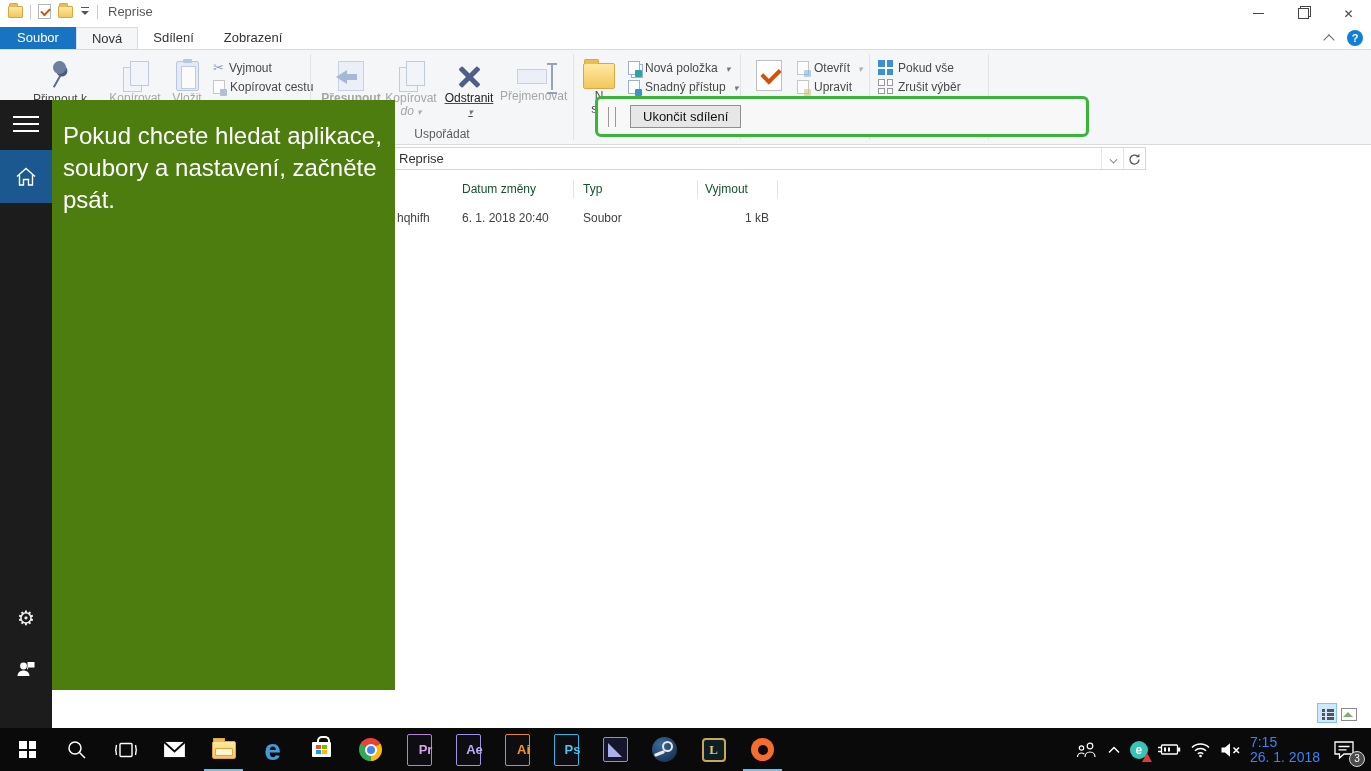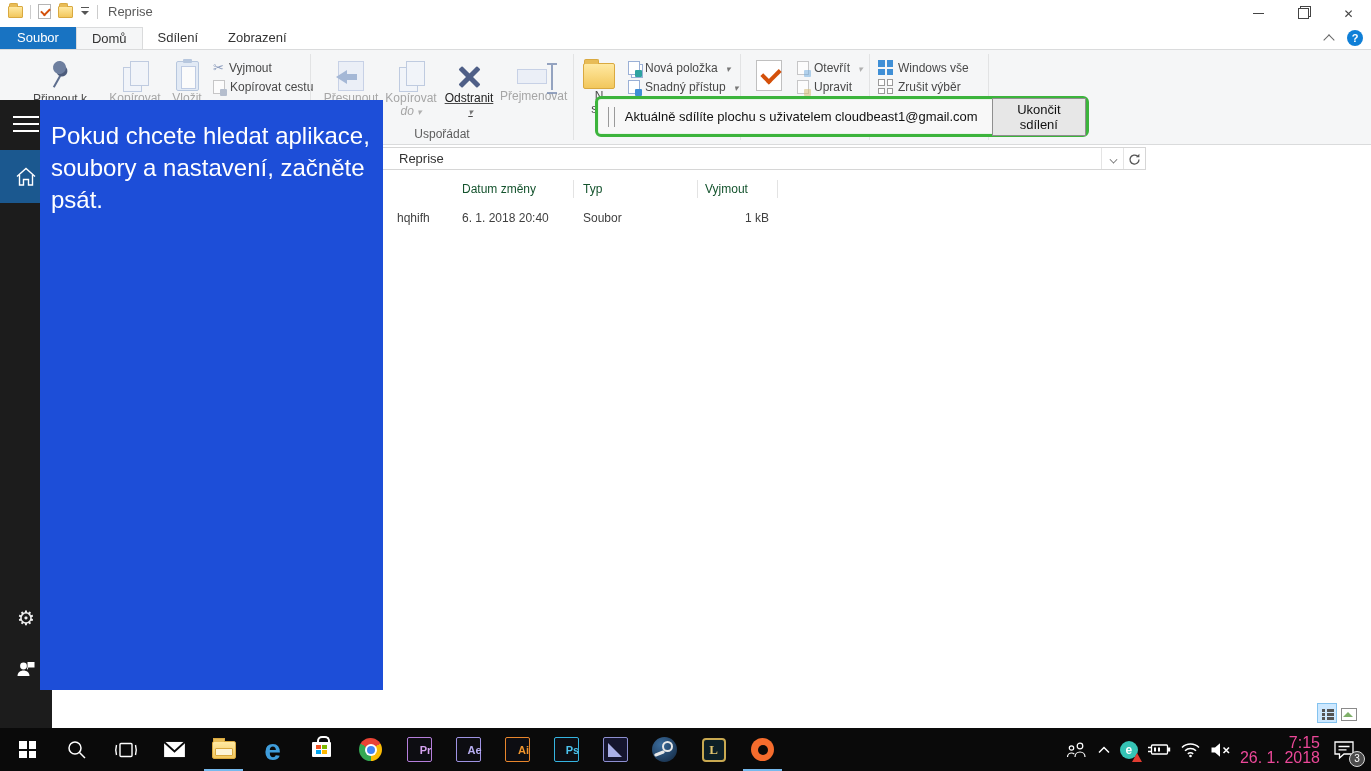--- a/index.html
+++ b/index.html
@@ -113,21 +113,21 @@
   .vb-thumb::after { content:""; position:absolute; left:5px; top:8px; border-left:5px solid transparent; border-right:5px solid transparent; border-bottom:5px solid #7fb069; }
 
   
   .search-panel { position:absolute; left:0; top:100px; width:395px; height:628px; z-index:6; }
   .sp-rail { position:absolute; left:0; top:0; width:52px; height:100%; background:#1c1c1c; }
   .hamburger { position:absolute; left:13px; top:16px; width:26px; height:18px; }
   .hamburger span { display:block; width:26px; height:2px; background:#fff; margin-bottom:5px; }
   .home-btn { position:absolute; left:0; top:50px; width:52px; height:53px; background:#1b588f; display:flex; align-items:center; justify-content:center; }
   .rail-gear { position:absolute; left:0; top:503px; width:52px; height:30px; display:flex; align-items:center; justify-content:center; font-size:20px; color:#efefef; }
   .rail-person { position:absolute; left:0; top:553px; width:52px; height:30px; display:flex; align-items:center; justify-content:center; }
-  .sp-main { position:absolute; left:40px; top:0; width:343px; height:590px; background:#1d4ed8; }
+  .sp-main { position:absolute; left:52px; top:0; width:343px; height:590px; background:#4d7c0f; }
   .sp-hint { position:absolute; left:11px; top:20px; width:322px; font-size:24px; line-height:32px; font-weight:300; color:#fff; }
   .sp-search { position:absolute; left:52px; top:590px; width:343px; height:38px; background:#fff; display:flex; align-items:center; }
   .sp-search svg { margin-left:14px; }
   .sp-cursor { width:1px; height:18px; background:#333; margin-left:10px; }
   .sp-search .ph { font-size:15px; color:#3b3b3b; margin-left:2px; }
 
   
   .taskbar { position:absolute; left:0; top:728px; width:100%; height:43px; background:#0a0a0a; z-index:10; }
   .tb-left { position:absolute; left:3px; top:0; height:43px; display:flex; }
   .tb-btn { width:49px; height:43px; display:flex; align-items:center; justify-content:center; position:relative; }
@@ -137,36 +137,36 @@
   .tb-folder { width:24px; height:18px; background:linear-gradient(#ffe9a2,#f2c75c); border:1px solid #d9a940; border-radius:2px; position:relative; }
   .tb-folder::before { content:""; position:absolute; top:-4px; left:0; width:10px; height:3px; background:#e8bc57; border:1px solid #d9a940; border-bottom:none; }
   .tb-folder::after { content:""; position:absolute; left:2px; top:6px; right:2px; bottom:2px; background:#fdf4d7; border:1px solid #d9a940; border-radius:1px; }
   .edge-e { font-size:30px; font-weight:bold; color:#3f9ddb; line-height:30px; }
   .bag { width:19px; height:15px; background:#fff; position:relative; border-radius:1px; display:grid; grid-template-columns:1fr 1fr; grid-template-rows:1fr 1fr; gap:1px; padding:3px 4px; }
   .bag::before { content:""; position:absolute; top:-6px; left:5px; width:9px; height:7px; border:2px solid #fff; border-bottom:none; border-radius:5px 5px 0 0; }
   .bag i:nth-child(1){background:#f25022;} .bag i:nth-child(2){background:#7fba00;} .bag i:nth-child(3){background:#00a4ef;} .bag i:nth-child(4){background:#ffb900;}
   .chrome { width:23px; height:23px; border-radius:50%; background:conic-gradient(from -60deg, #ea4335 0 120deg, #fbbc05 120deg 240deg, #34a853 240deg 360deg); position:relative; }
   .chrome::before { content:""; position:absolute; inset:5.5px; background:#fff; border-radius:50%; }
   .chrome::after { content:""; position:absolute; inset:7.5px; background:#4285f4; border-radius:50%; }
-  .adobe { width:25px; height:25px; background:#0d0d12; border:1.5px solid; font-size:11px; font-weight:bold; display:flex; align-items:center; justify-content:center; border-radius:2px;padding-left:12px; }
+  .adobe { width:25px; height:32px; background:#0d0d12; border:1.5px solid; font-size:13px; font-weight:bold; display:flex; align-items:center; justify-content:center; border-radius:2px;padding-left:12px; }
   .ad-pr { border-color:#b57edb; color:#d6a3f0; } .ad-ae { border-color:#9f93e3; color:#b8aef2; }
   .ad-ai { border-color:#e8862c; color:#f0952d; } .ad-ps { border-color:#35b4e0; color:#4cc4ef; }
   .vegas { width:25px; height:25px; background:#15152e; border:1.5px solid #8d8fd1; border-radius:2px; position:relative; }
   .vegas::after { content:""; position:absolute; left:4px; bottom:4px; border-left:14px solid #aab0e8; border-top:14px solid transparent; }
   .steam { width:25px; height:25px; border-radius:50%; background:radial-gradient(circle at 35% 30%, #3a6b9b, #12263e); position:relative; }
   .steam::before { content:""; position:absolute; right:4px; top:4px; width:7px; height:7px; border:2.5px solid #e8e8e8; border-radius:50%; }
   .steam::after { content:""; position:absolute; left:2px; bottom:7px; width:11px; height:3px; background:#e8e8e8; transform:rotate(-22deg); border-radius:2px; }
   .lol { width:24px; height:24px; border-radius:4px; background:#0d1f26; border:2px solid #c8a951; color:#e3c56e; font-weight:bold; font-size:13px; display:flex; align-items:center; justify-content:center; font-family:"Liberation Serif", serif; }
   .origin { width:23px; height:23px; border-radius:50%; background:#f56c2d; position:relative; }
   .origin::before { content:""; position:absolute; inset:6.5px; background:#0a0a0a; border-radius:50%; }
   .tray { position:absolute; right:6px; top:0; height:43px; display:flex; align-items:center; gap:9px; }
   .tray-btn { display:flex; align-items:center; justify-content:center; position:relative; }
   .eset { width:18px; height:18px; border-radius:50%; background:#35c4b5; color:#fff; font-weight:bold; font-size:12px; display:flex; align-items:center; justify-content:center; position:relative; }
   .eset::after { content:""; position:absolute; right:-4px; bottom:-3px; border-left:5px solid transparent; border-right:5px solid transparent; border-bottom:9px solid #e03c31; }
-  .clock { text-align:right; color:#ec4899; font-size:16px; line-height:15px; padding-right:4px; }
+  .clock { text-align:left; color:#3b82f6; font-size:14px; line-height:15px; padding-right:4px; }
   .action-center { position:relative; padding-right:10px; }
   .ac-badge { position:absolute; right:0; bottom:-8px; width:16px; height:16px; border-radius:50%; background:#4c4c4c; border:1px solid #d8d8d8; color:#fff; font-size:10px; text-align:center; line-height:14px; }
 </style>
 </head>
 <body>
 
 <div id="screen">
 
   <div>
 
@@ -182,21 +182,21 @@
       </div>
       <div class="win-controls">
         <div class="wc-btn wc-min"></div>
         <div class="wc-btn wc-restore"></div>
         <div class="wc-btn wc-close"></div>
       </div>
     </div>
 
     <div class="tabrow">
       <div class="tab tab-file">Soubor</div>
-      <div class="tab tab-selected">Domů</div>
+      <div class="tab tab-selected">Nová</div>
       <div class="tab">Sdílení</div>
       <div class="tab">Zobrazení</div>
       <div class="tab-right">
         <span class="ribbon-collapse"></span>
         <span class="help-btn">?</span>
       </div>
     </div>
 
     <div class="ribbon">
 
@@ -219,21 +219,21 @@
         </div>
         <div class="smallbtn dim">
           <span class="mini-doc gray">
               <span class="dot grayd"></span>
             </span>
           <span>Kopírovat cestu</span>
         </div>
       </div>
       <div class="rsep" style="left:310px;"></div>
 
-      <div class="bigbtn" style="left:320px;width:62px;">
+      <div class="bigbtn" style="left:320px;width:62px;font-weight:bold;">
         <span class="icon icon-move"></span>
         <span class="lbl dim">Přesunout</span>
         <span class="lbl dim"><i>do</i><i class="dd gray"></i></span>
       </div>
       <div class="bigbtn" style="left:382px;width:58px;">
         <span class="icon icon-copy"></span>
         <span class="lbl dim">Kopírovat</span>
         <span class="lbl dim"><i>do</i><i class="dd gray"></i></span>
       </div>
       <div class="bigbtn" style="left:440px;width:58px;text-decoration:underline;">
@@ -292,38 +292,37 @@
       <div class="rsep" style="left:869px;"></div>
 
       <div class="smallcol" style="left:878px;">
         <div class="smallbtn">
           <span class="grid4 blue">
               <span></span>
               <span></span>
               <span></span>
               <span></span>
             </span>
-          <span>Windows vše</span>
+          <span>Pokud vše</span>
         </div>
         <div class="smallbtn">
           <span class="grid4 empty">
               <span></span>
               <span></span>
               <span></span>
               <span></span>
             </span>
           <span>Zrušit výběr</span>
         </div>
       </div>
       <div class="rsep" style="left:988px;"></div>
     </div>
 
     <div class="sharebanner">
       <span class="sb-handle"></span>
-      <span class="sb-msg">Aktuálně sdílíte plochu s uživatelem cloudbeast1@gmail.com</span>
       <button class="sb-btn">Ukončit sdílení</button>
     </div>
 
     <div class="addressrow">
       <div class="addrbox">
         <span class="addr-text">Reprise</span>
         <div class="addr-div" style="left:1092px;"></div>
         <span class="addr-chev"></span>
         <div class="addr-div" style="left:1114px;"></div>
         <span class="addr-refresh">

